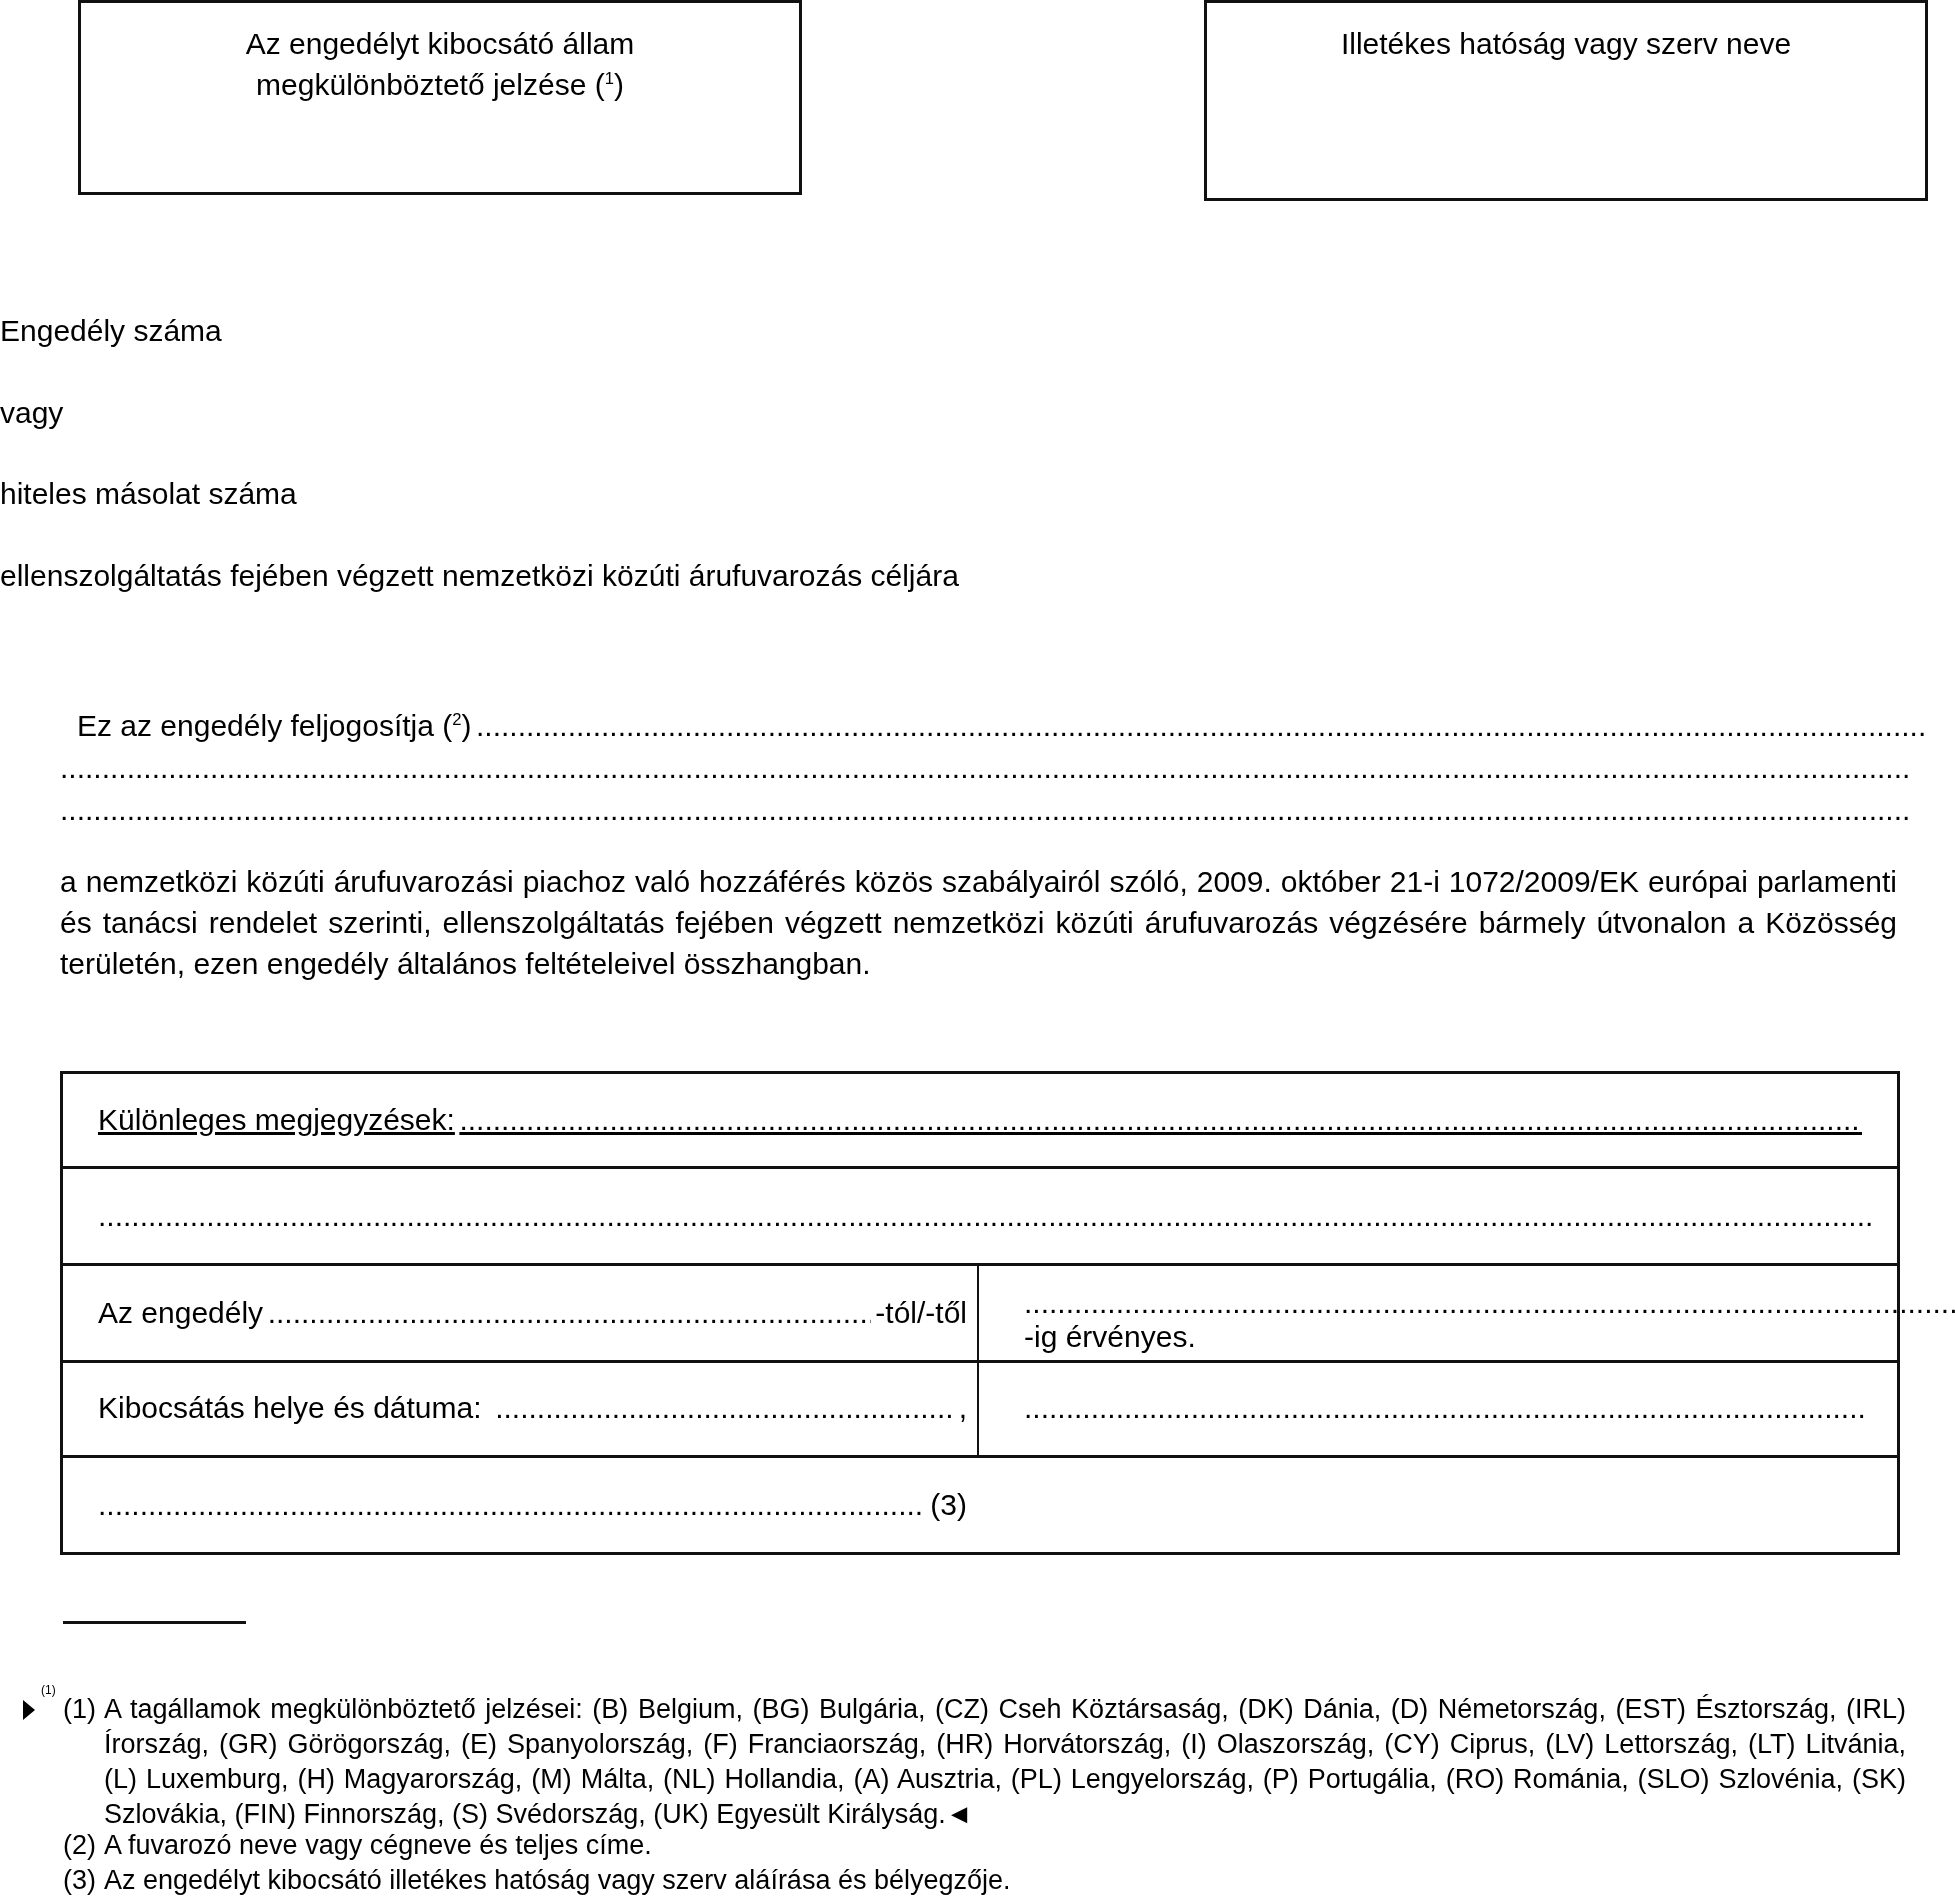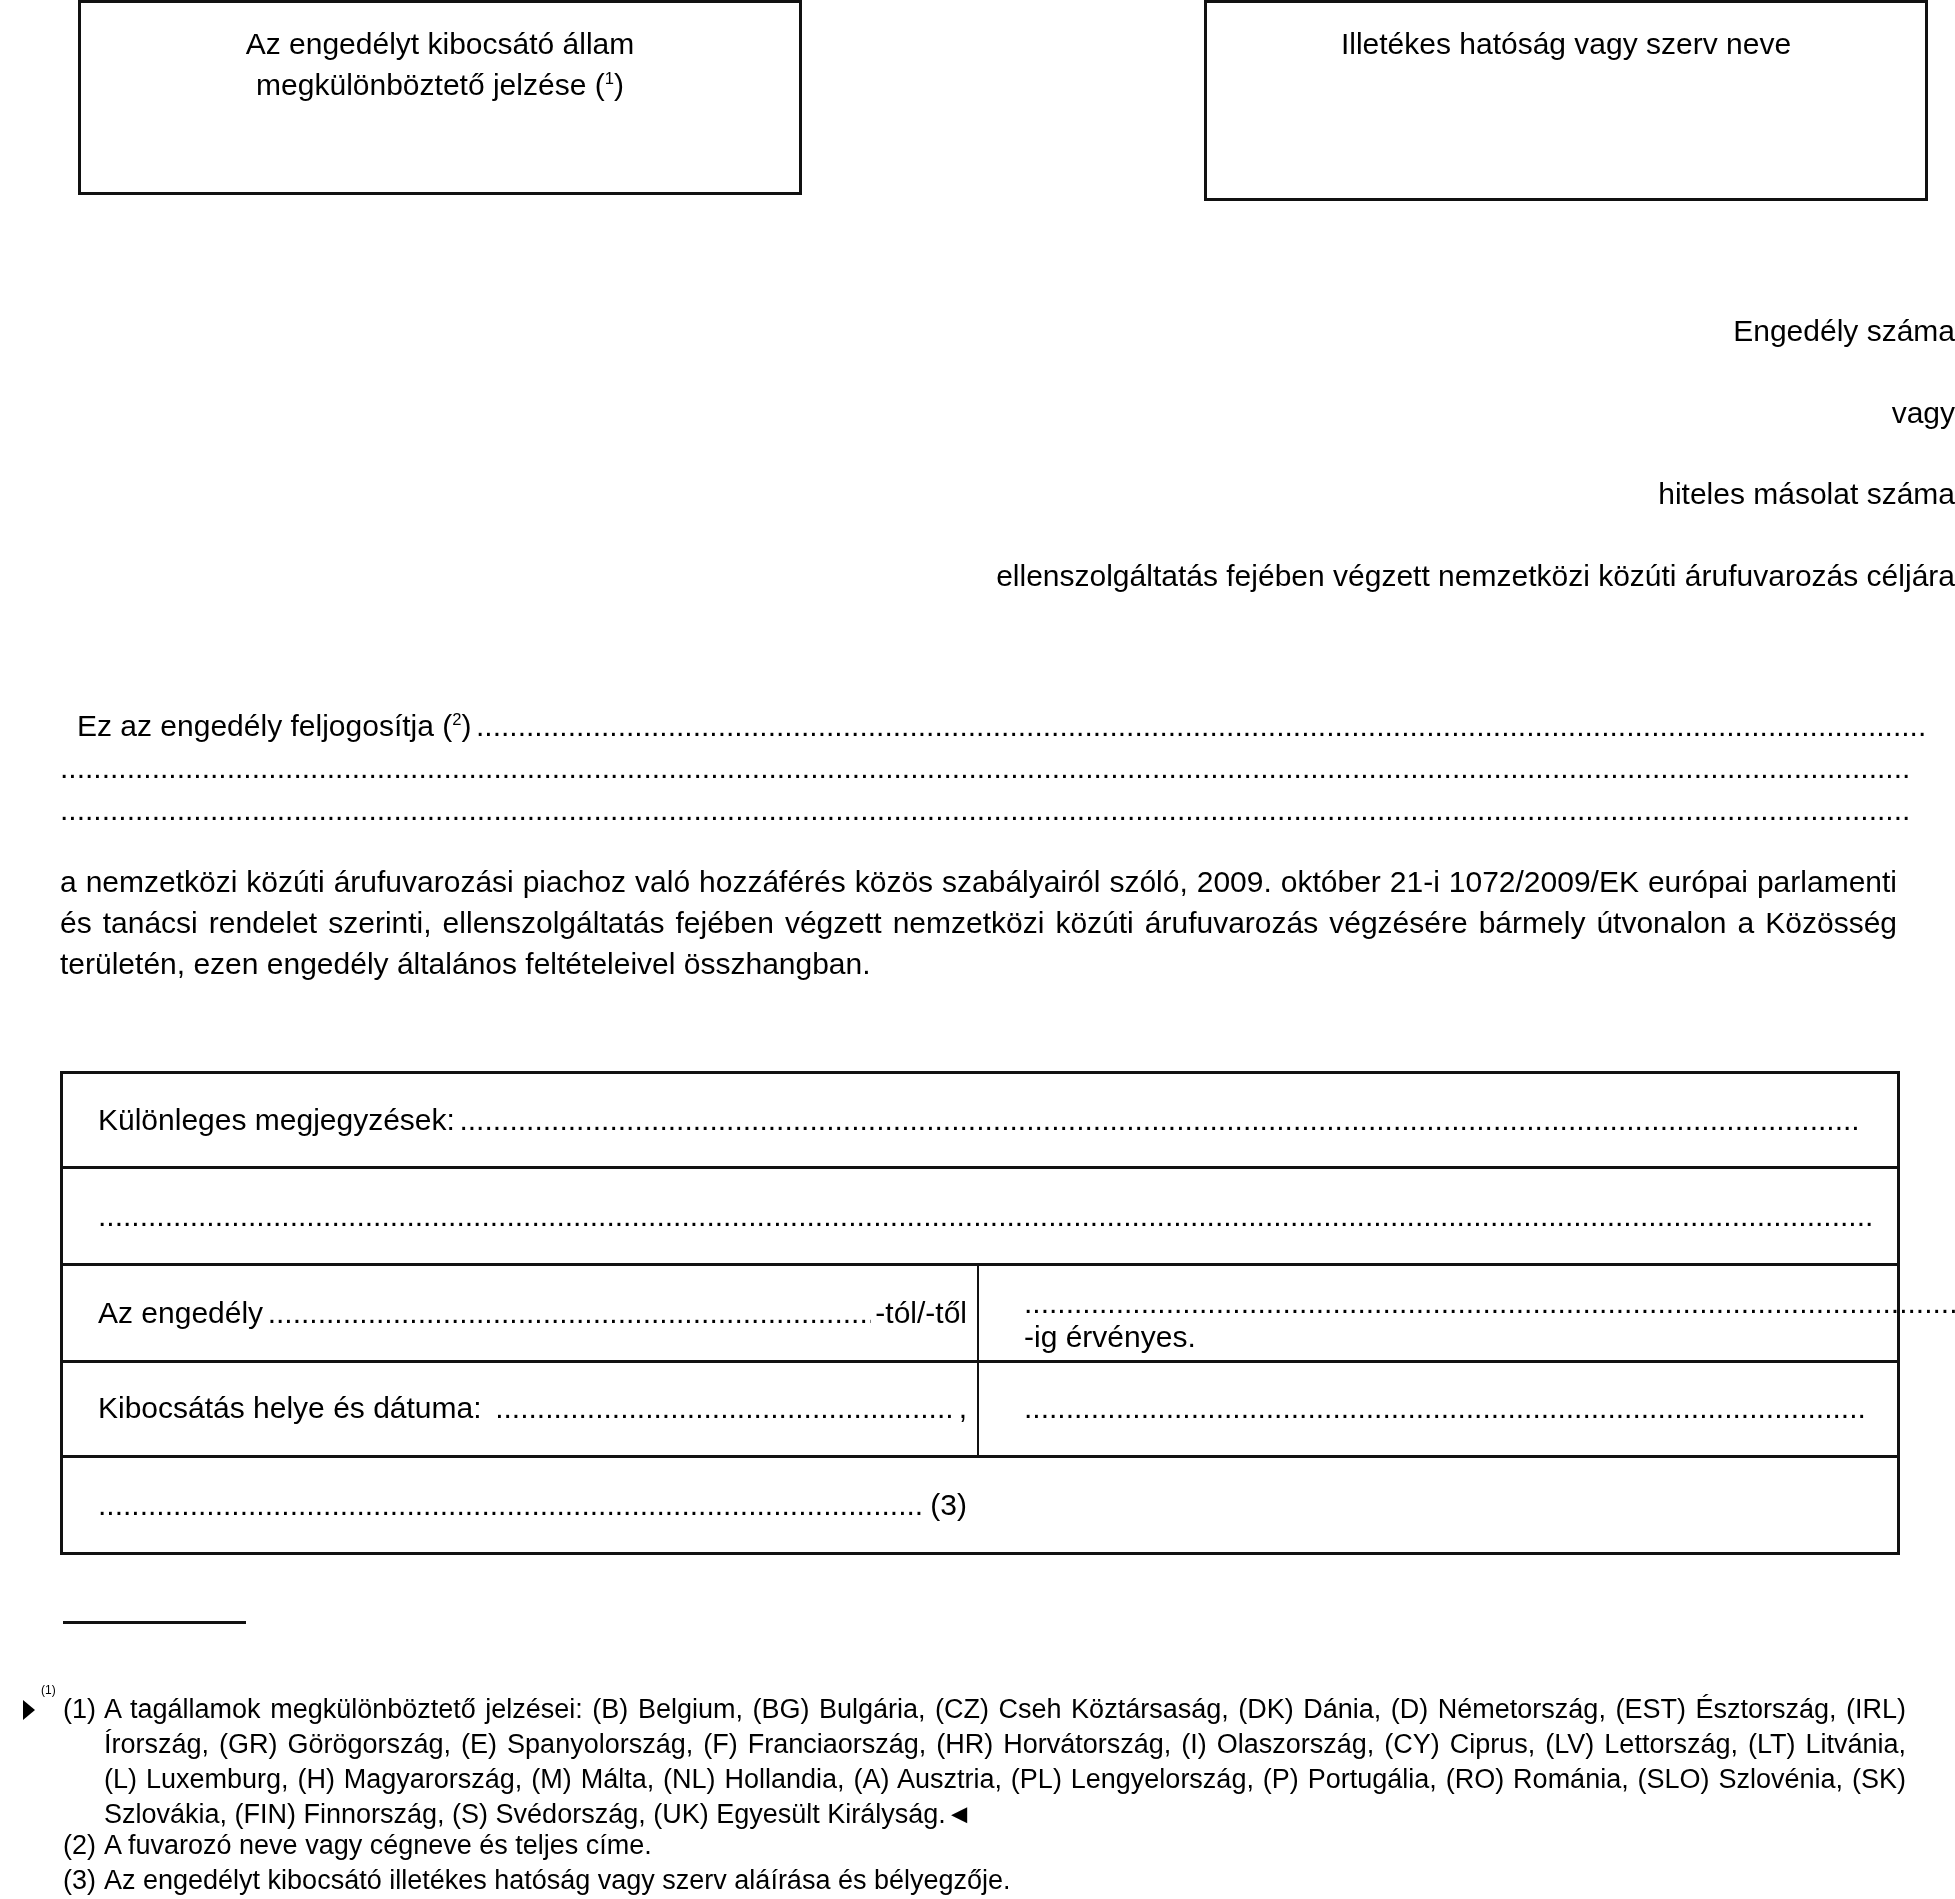--- a/index.html
+++ b/index.html
@@ -2,21 +2,21 @@
 <html style="font-size:12px"><head>
 <meta charset="utf-8">
 <style>
   html, body { margin: 0; padding: 0; background: #ffffff; }
   body {
     width: 1955px; height: 1899px; position: relative; overflow: hidden;
     font-family: "Liberation Sans", sans-serif; color: #000; font-size: 30px;
   }
   .abs { position: absolute; }
   .box { position: absolute; border: 3px solid #111; box-sizing: border-box; text-align: center; line-height: 41px; padding-top: 19.6px; margin-left: 16px; }
-  .center { position: absolute; left: 0; width: 1955px; text-align: right; }
+  .center { position: absolute; left: 0; width: 1955px; text-align: left; }
   sup { font-size: 16.6px; vertical-align: 10.6px; line-height: 0; }
   .row { position: absolute; display: flex; align-items: baseline; white-space: nowrap; }
   .fill { flex: 1; overflow: hidden; white-space: nowrap; margin: 0 4.5px; }
   .fill::after { content: "........................................................................................................................................................................................................................................................................................................................................................................................................................................................................................................"; }
   .para { position: absolute; left: 60px; width: 1837px; line-height: 41px; text-align: justify; }
   .table { position: absolute; left: 60px; top: 1071px; width: 1840px; height: 484px; border: 3px solid #111; box-sizing: border-box; }
   .hline { position: absolute; left: 0; right: 0; height: 3px; background: #111; }
   .vline { position: absolute; width: 1.5px; background: #111; }
   .fn { position: absolute; font-size: 27px; line-height: 35px; }
   .fnrow { display: flex; }
@@ -51,21 +51,21 @@
 
 <div class="para" style="top:861px;">a nemzetközi közúti árufuvarozási piachoz való hozzáférés közös szabályairól szóló, 2009. október 21-i 1072/2009/EK európai parlamenti és tanácsi rendelet szerinti, ellenszolgáltatás fejében végzett nemzetközi közúti árufuvarozás végzésére bármely útvonalon a Közösség területén, ezen engedély általános feltételeivel összhangban.</div>
 
 <div class="table">
   <div class="hline" style="top:92px;"></div>
   <div class="hline" style="top:189px;"></div>
   <div class="hline" style="top:286px;"></div>
   <div class="hline" style="top:381px;"></div>
   <div class="vline" style="left:914px; top:190px; height:192px;"></div>
 
-  <div class="row" style="left:35px; top:29px; width:1768px;">
+  <div class="row" style="left:35px; top:29px; width:1768px;text-decoration:underline;">
     <span>Különleges megjegyzések:</span>
     <span class="fill"></span>
   </div>
   <div class="row" style="left:35px; top:125px; width:1775px;">
     <span class="fill" style="margin:0;"></span>
   </div>
 
   <div class="row" style="left:35px; top:222px; width:869px;">
     <span>Az engedély</span>
     <span class="fill"></span>

